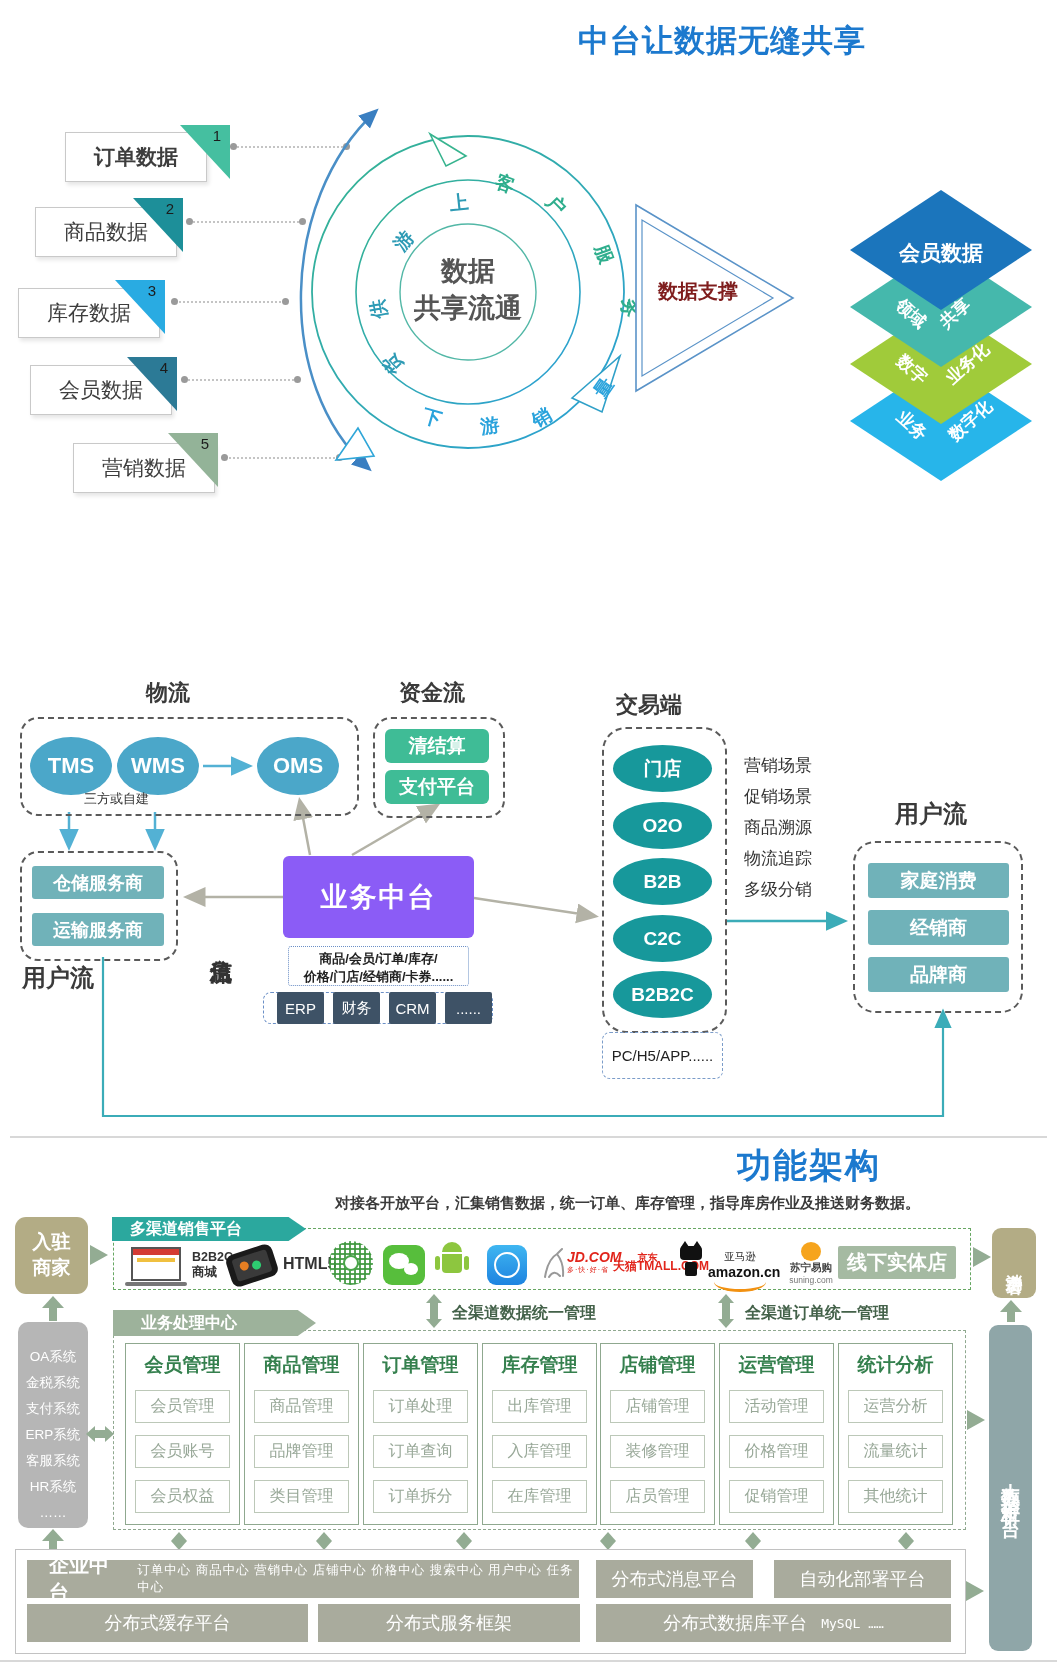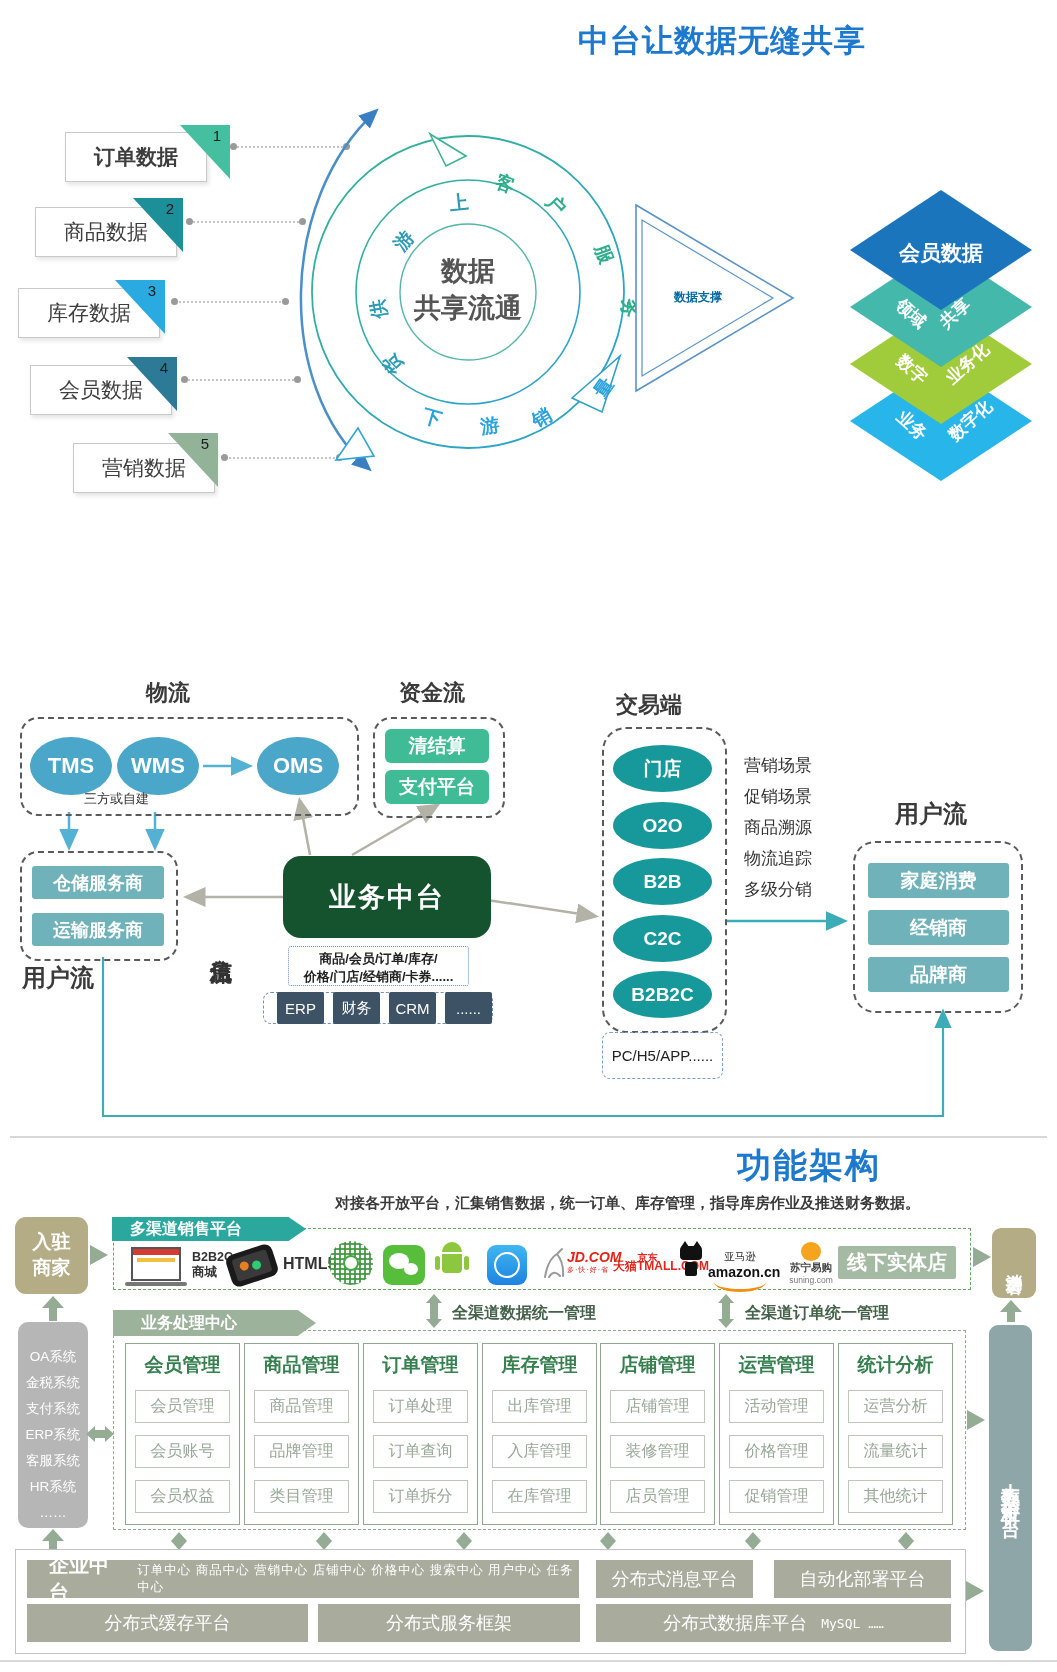--- a/index.html
+++ b/index.html
@@ -171,21 +171,21 @@
   <span class="cchar serif" style="left:381px;top:352px;color:#2E9BB5;transform:rotate(-133deg);">货</span>
   <span class="cchar serif" style="left:420px;top:406px;color:#2AA3DC;transform:rotate(16deg);">下</span>
   <span class="cchar serif" style="left:478px;top:414px;color:#2AA3DC;transform:rotate(-9deg);">游</span>
   <span class="cchar serif" style="left:530px;top:406px;color:#2AA3DC;transform:rotate(-30deg);">销</span>
   <span class="cchar serif" style="left:592px;top:376px;color:#2AA3DC;transform:rotate(-55deg);">量</span>
 
   <svg class="abs" style="left:628px;top:193px;" width="175" height="210" viewBox="0 0 175 210">
     <polygon points="8,12 8,198 165,105" fill="#ffffff" stroke="#5A93C8" stroke-width="1.6"></polygon>
     <polygon points="14,27 14,183 145,105" fill="none" stroke="#5A93C8" stroke-width="1.2"></polygon>
   </svg>
-  <div class="abs serif" style="left:650px;top:278px;width:96px;text-align:center;font-size:12px;color:#0369a1;font-weight:bold;margin-top:11px;">数据支撑</div>
+  <div class="abs serif" style="left:650px;top:278px;width:96px;text-align:center;font-size:20px;color:#7f1d1d;font-weight:bold;">数据支撑</div>
 
   <div class="diamond" style="left: 850px; top: 190px; z-index: 14; background-color: rgb(27, 117, 188);"></div>
   <div class="diamond" style="left: 850px; top: 247px; z-index: 13; background-color: rgb(69, 184, 172);"></div>
   <div class="diamond" style="left: 850px; top: 304px; z-index: 12; background-color: rgb(160, 203, 58);"></div>
   <div class="diamond" style="left: 850px; top: 361px; z-index: 11; background-color: rgb(39, 181, 234);"></div>
   <div class="abs" style="left:850px;top:239px;width:182px;text-align:center;color:#fff;font-weight:bold;font-size:21px;z-index:15;">会员数据</div>
   <span class="dlabel" style="left:894px;top:302px;z-index:15;transform:rotate(42deg);">领域</span>
   <span class="dlabel" style="left:938px;top:302px;z-index:15;transform:rotate(-42deg);">共享</span>
   <span class="dlabel" style="left:895px;top:358px;z-index:15;transform:rotate(42deg);">数字</span>
   <span class="dlabel" style="left:942px;top:352px;z-index:15;transform:rotate(-42deg);">业务化</span>
@@ -226,21 +226,21 @@
   <div class="dbox" style="left:20px;top:851px;width:154px;height:106px;"></div>
   <div class="trect" style="left:32px;top:866px;width:132px;height:33px;font-size:18px;">仓储服务商</div>
   <div class="trect" style="left:32px;top:913px;width:132px;height:33px;font-size:18px;">运输服务商</div>
   <div class="seclabel" style="left:22px;top:962px;font-size:24px;">用户流</div>
 
   <div class="seclabel" style="left:399px;top:678px;font-size:22px;">资金流</div>
   <div class="dbox" style="left:373px;top:717px;width:128px;height:97px;"></div>
   <div class="grect" style="left:385px;top:729px;width:104px;height:34px;font-size:19px;">清结算</div>
   <div class="grect" style="left:385px;top:770px;width:104px;height:34px;font-size:19px;">支付平台</div>
 
-  <div class="abs center" style="left:283px;top:856px;width:208px;height:82px;background:#14532d;border-radius:18px;color:#fff;font-weight:bold;font-size:27px;letter-spacing:2px;">业务中台</div>
+  <div class="abs center" style="left:283px;top:856px;width:191px;height:82px;background:#8b5cf6;border-radius:6px;color:#fff;font-weight:bold;font-size:27px;letter-spacing:2px;">业务中台</div>
 
   <div class="abs vtext serif" style="left:206px;top:942px;height:80px;font-size:22px;font-weight:bold;color:#333;">信息流</div>
 
   <div class="abs" style="left:288px;top:946px;width:181px;height:40px;border:1.6px dotted #6B8FC6;border-radius:3px;text-align:center;font-size:13px;font-weight:bold;color:#222;line-height:18px;padding-top:3px;box-sizing:border-box;">
     <div>商品/会员/订单/库存/</div>
     <div>价格/门店/经销商/卡券......</div>
   </div>
 
   <div class="abs" style="left:263px;top:992px;width:230px;height:32px;border:1.6px dashed #6B8FC6;border-radius:8px;box-sizing:border-box;display:flex;gap:9px;align-items:center;padding-left:13px;">
     <div class="sysq">ERP</div>

